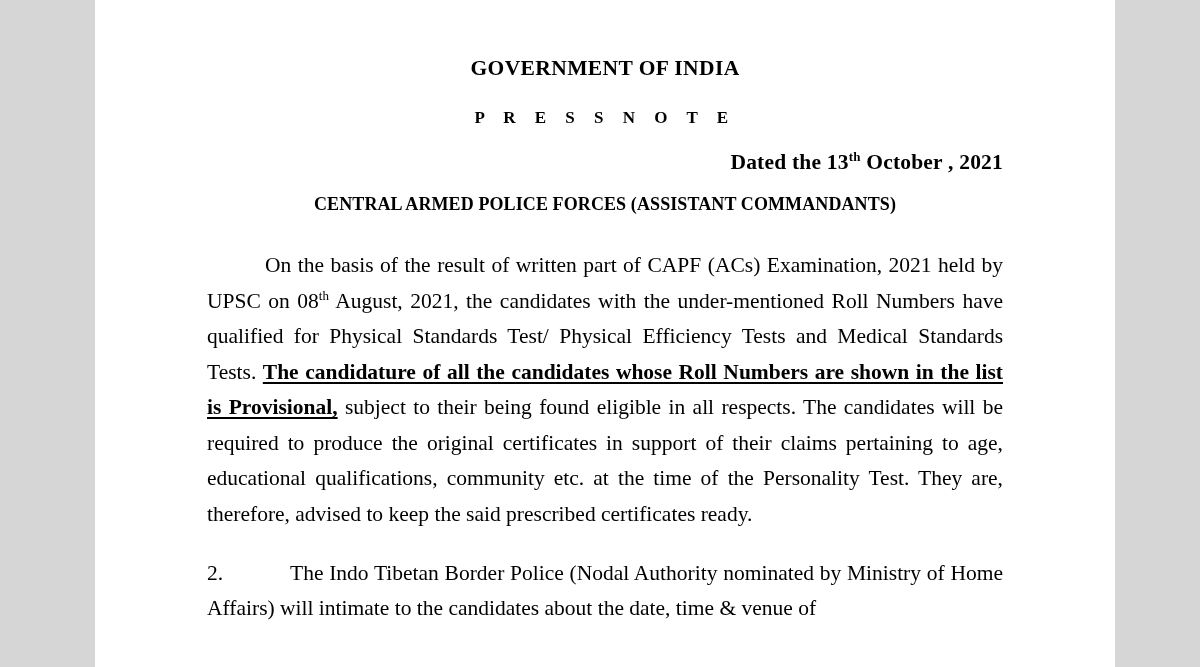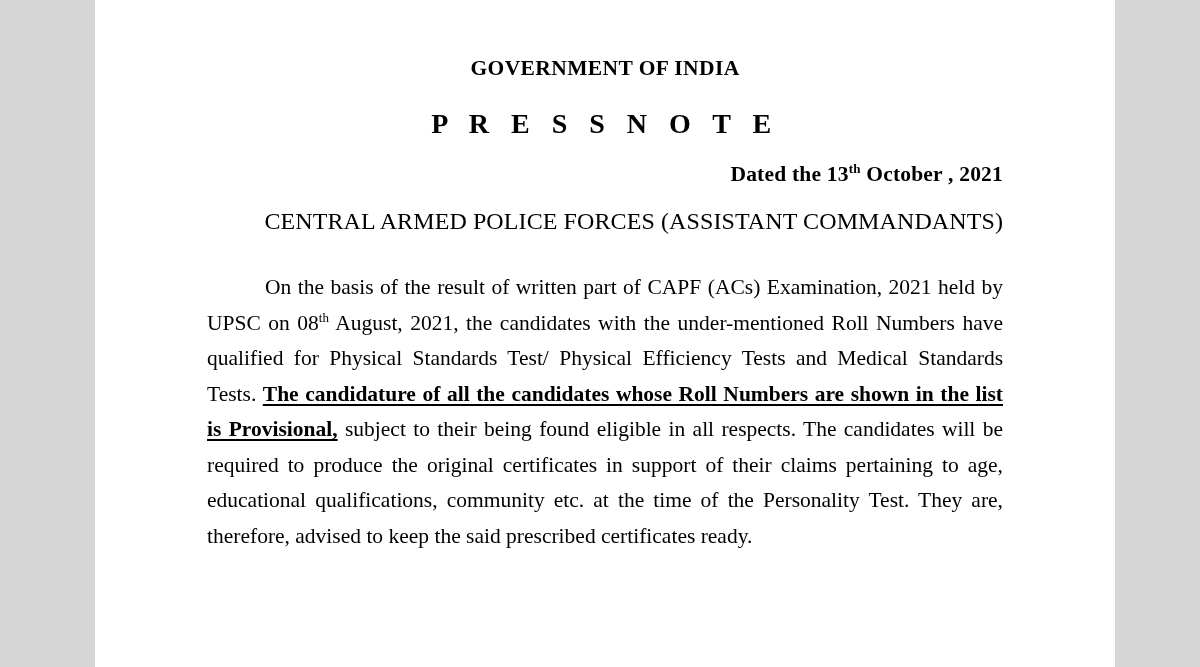--- a/index.html
+++ b/index.html
@@ -31,40 +31,40 @@
   .doc-title {
     text-align: center;
     font-weight: bold;
     font-size: 21.5px;
     letter-spacing: 0.4px;
     margin: 12px 0 0 0;
   }
   .press-note {
     text-align: center;
     font-weight: bold;
-    font-size: 28px;
+    font-size: 17px;
     letter-spacing: 7.5px;
     margin: 27px 0 0 0;
   }
   .dated {
     text-align: right;
     font-weight: bold;
     font-size: 21.5px;
     margin: 22px 0 0 0;
     letter-spacing: 0.2px;
   }
   .dated sup {
     font-size: 13px;
     vertical-align: super;
     line-height: 0;
   }
   .exam-title {
-    text-align: right;
-    font-weight: normal;
-    font-size: 24px;
+    text-align: center;
+    font-weight: bold;
+    font-size: 18px;
     margin: 14px 0 0 0;
     line-height: 1.68;
     letter-spacing: 0.1px;
   }
   .body-para {
     font-size: 21.5px;
     line-height: 1.65;
     text-align: justify;
     text-justify: inter-word;
     margin: 29px 0 0 0;
@@ -105,15 +105,18 @@
     </div>
 
     <div class="exam-title">
       <div>CENTRAL ARMED POLICE FORCES (ASSISTANT COMMANDANTS)</div>
     </div>
 
     <p class="body-para first">
       <span>On the basis of the result of written part of CAPF (ACs) Examination, 2021 held by UPSC on 08</span><sup>th</sup><span> August, 2021, the candidates with the under-mentioned Roll Numbers have qualified for Physical Standards Test/ Physical Efficiency Tests and Medical Standards Tests.  </span><span class="bold-underline">The candidature of all the candidates whose Roll Numbers are shown in the list is Provisional,</span><span> subject to their being found eligible in all respects. The candidates will be required to produce the original certificates in support of their claims pertaining to age, educational qualifications, community etc. at the time of the Personality Test.  They are, therefore, advised to keep the said prescribed certificates ready.</span>
     </p>
 
+    <p class="body-para numbered">
+      <span class="num-label">2.</span><span>The Indo Tibetan Border Police (Nodal Authority nominated by Ministry of Home Affairs) will intimate to the candidates about the date, time &amp; venue of</span>
+    </p>
 
   </div>
 </div>
 
 </body></html>

